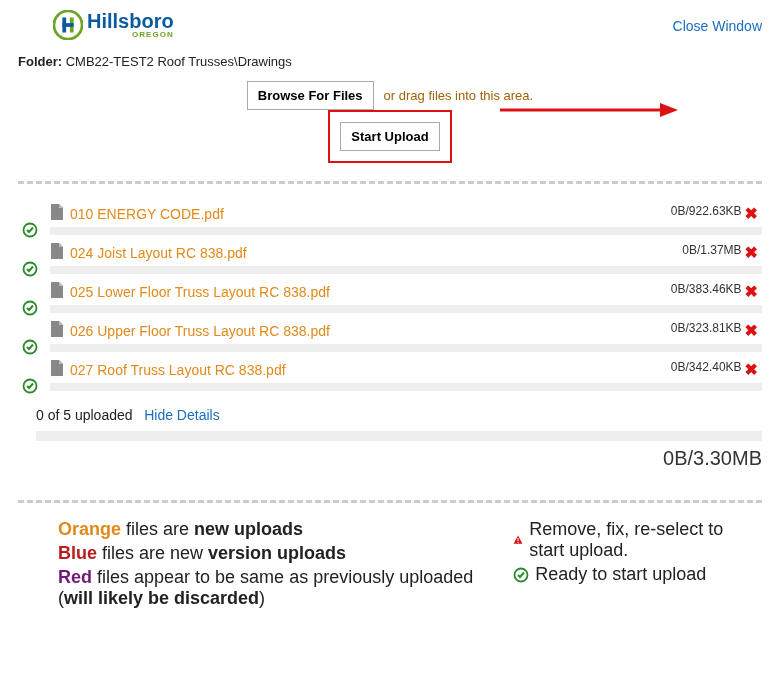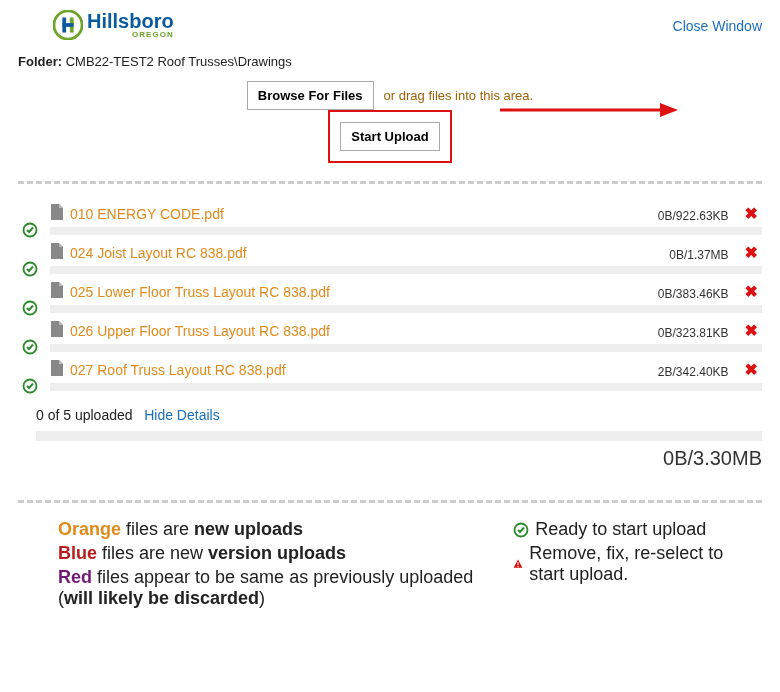--- a/index.html
+++ b/index.html
@@ -20,21 +20,21 @@
   .drag-text { color: #a16207; }
   .start-wrap { border: 2px solid #d11; padding: 10px; }
   .divider { border: none; border-top: 3px dashed #ccc; margin: 18px 0 16px 0; }
   .divider2 { border: none; border-top: 3px dashed #ccc; margin: 30px 0 16px 0; }
   .files { padding: 4px 0 0 10px; }
   .file-row { position: relative; margin-bottom: 8px; padding-left: 22px; }
   .file-top { display: flex; align-items: center; justify-content: space-between; padding-right: 4px; }
   .file-name { display: flex; align-items: center; gap: 6px; }
   .file-name a { color: #e08a1a; text-decoration: none; font-size: 14px; }
   .file-icon { color: #777; }
-  .file-size { color: #333; font-size: 12px; display: flex; align-items: flex-end; gap: 16px; }
+  .file-size { color: #333; font-size: 12px; display: flex; align-items: flex-start; gap: 3px; }
   .remove-x { color: #d11; font-weight: 700; font-size: 16px; cursor: pointer; }
   .progress { height: 8px; background: #eee; margin-top: 4px; }
   .check-mark { position: absolute; left: -6px; bottom: -6px; }
   .summary { margin-top: 16px; padding-left: 18px; }
   .summary-text { font-size: 14px; }
   .hide-details { color: #1a6ebd; cursor: pointer; margin-left: 8px; }
   .total-bar { height: 10px; background: #eee; margin-top: 8px; }
   .total-size { text-align: right; font-size: 20px; color: #333; margin-top: 6px; }
   .legend { display: flex; justify-content: center; padding: 0 18px 0 40px; font-size: 18px; }
   .legend-left .orange { color: #e08a1a; font-weight: 700; }
@@ -171,21 +171,21 @@
     <div class="file-row">
       <div class="file-top">
         <div class="file-name">
           <span class="file-icon"><svg width="14" height="16" viewBox="0 0 14 16">
               <path d="M1 0 h8 l4 4 v12 h-12 z" fill="#888"></path>
               <path d="M9 0 v4 h4" fill="#bbb"></path>
             </svg></span>
           <a href="#">027 Roof Truss Layout RC 838.pdf</a>
         </div>
         <div class="file-size">
-          <span>2B/342.40KB</span>
+          <span>0B/342.40KB</span>
           <span class="remove-x">✖</span>
         </div>
       </div>
       <div class="progress"></div>
       <div class="check-mark"><svg class="check-svg" viewBox="0 0 16 16">
           <circle cx="8" cy="8" r="6.5" fill="none" stroke="#2b8a2b" stroke-width="1.8"></circle>
           <path d="M5 8 l2 2 l4 -4.5" fill="none" stroke="#2b8a2b" stroke-width="2"></path>
         </svg></div>
     </div>
   </div>
@@ -205,29 +205,29 @@
       <span class="orange">Orange</span><span> files are </span><b>new uploads</b>
     </div>
     <div>
       <span class="blue">Blue</span><span> files are new </span><b>version uploads</b>
     </div>
     <div>
       <span class="red">Red</span><span> files appear to be same as previously uploaded (</span><b>will likely be discarded</b><span>)</span>
     </div>
   </div>
   <div class="legend-right">
-    <div>
-      <svg class="check-svg" viewBox="0 0 16 16">
-          <circle cx="8" cy="8" r="6.5" fill="none" stroke="#2b8a2b" stroke-width="1.8"></circle>
-          <path d="M5 8 l2 2 l4 -4.5" fill="none" stroke="#2b8a2b" stroke-width="2"></path>
-        </svg>
-      <span>Ready to start upload</span>
-    </div>
     <div>
       <svg class="warn-svg" viewBox="0 0 16 16">
           <path d="M8 1 L15 14 L1 14 Z" fill="#d11"></path>
           <rect x="7.2" y="5" width="1.6" height="5" fill="#fff"></rect>
           <rect x="7.2" y="11" width="1.6" height="1.6" fill="#fff"></rect>
         </svg>
       <span>Remove, fix, re-select to start upload.</span>
     </div>
+    <div>
+      <svg class="check-svg" viewBox="0 0 16 16">
+          <circle cx="8" cy="8" r="6.5" fill="none" stroke="#2b8a2b" stroke-width="1.8"></circle>
+          <path d="M5 8 l2 2 l4 -4.5" fill="none" stroke="#2b8a2b" stroke-width="2"></path>
+        </svg>
+      <span>Ready to start upload</span>
+    </div>
   </div>
 </div>
 
 </body></html>

